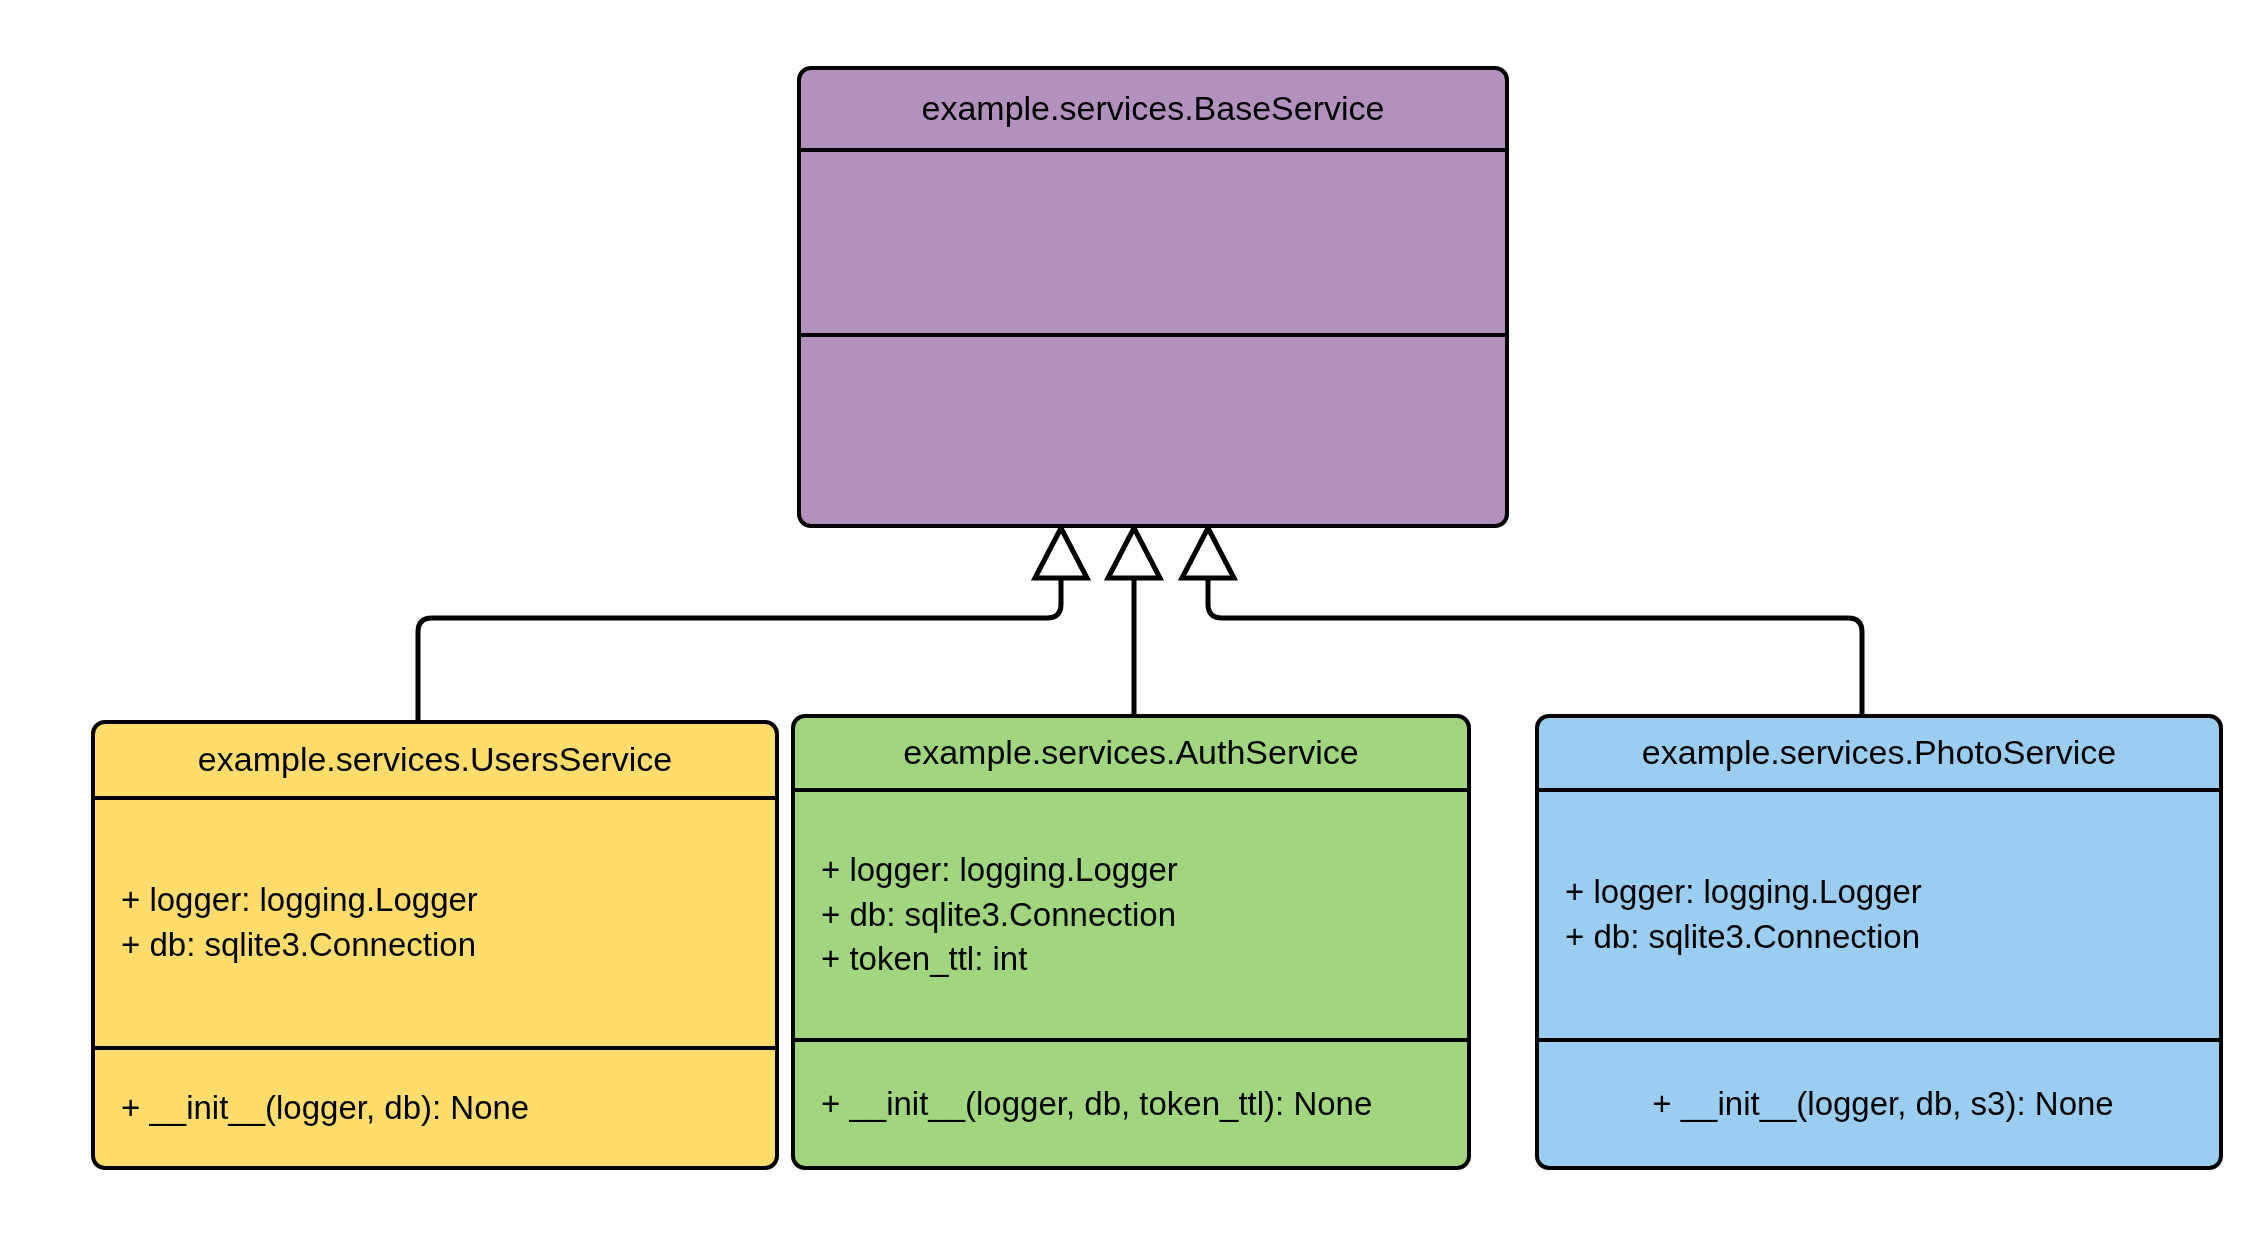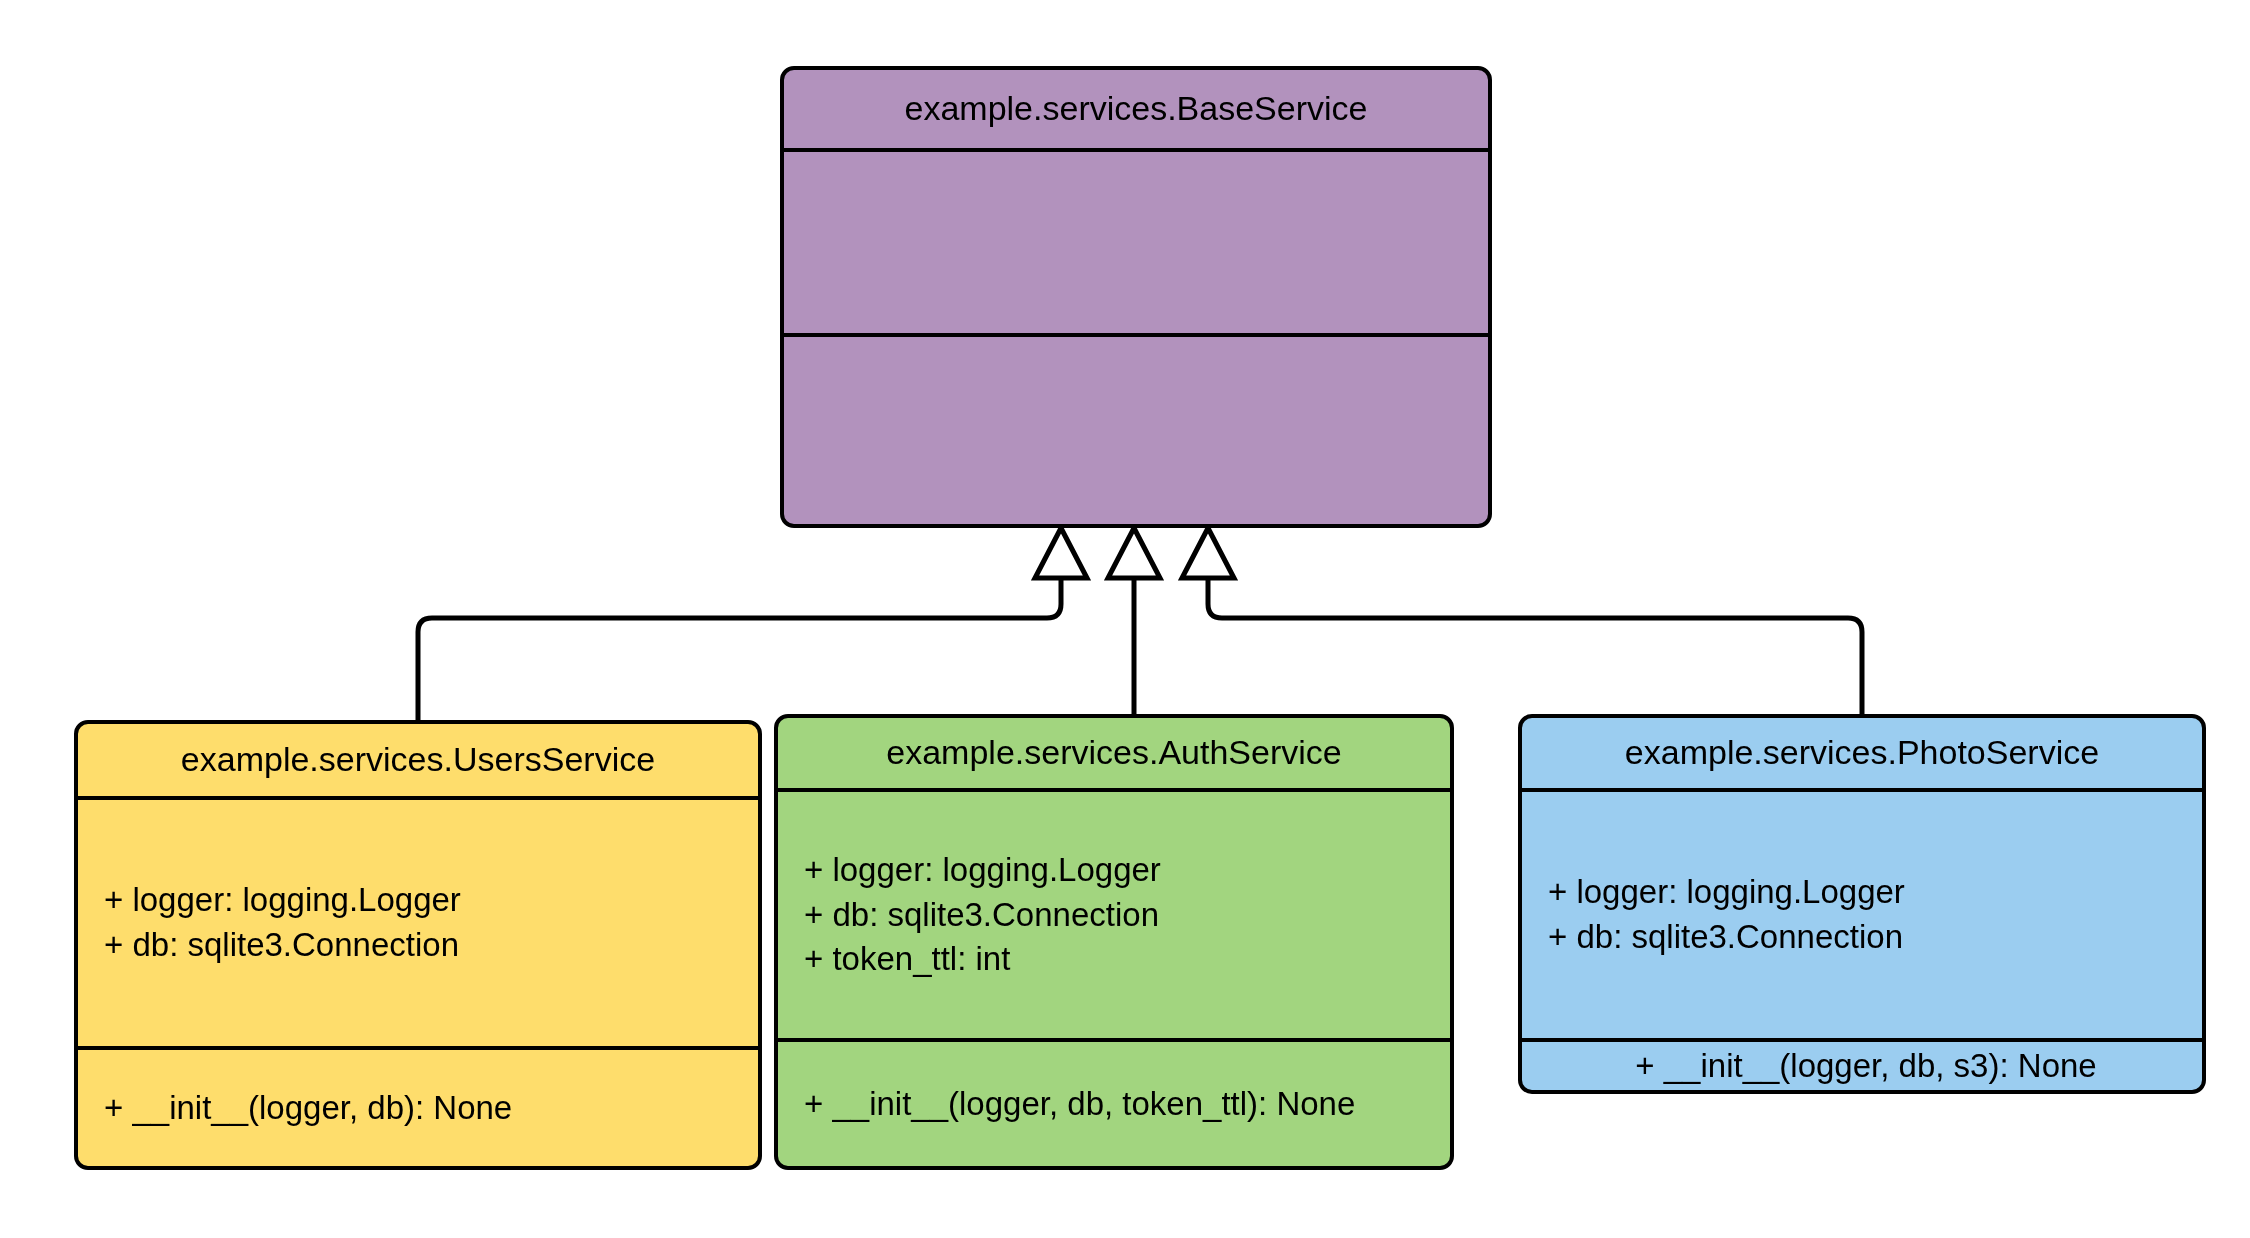--- a/index.html
+++ b/index.html
@@ -28,20 +28,21 @@
   }
   .uml-class {
     position: absolute;
     box-sizing: border-box;
     border: 4px solid #000000;
     border-radius: 14px;
     display: flex;
     flex-direction: column;
     overflow: hidden;
     z-index: 2;
+    margin-left: 17px;
   }
   .compartment {
     box-sizing: border-box;
     position: relative;
   }
   .compartment + .compartment {
     border-top: 4px solid #000000;
   }
   .cmp-title {
     display: flex;
@@ -103,21 +104,21 @@
     height: 456px;
   }
   #class-auth .cmp-title   { height: 70px; }
   #class-auth .cmp-attrs   { height: 250px; }
   #class-auth .cmp-methods { flex: 1 1 auto; }
 
   #class-photo {
     left: 1518px;
     top: 714px;
     width: 688px;
-    height: 380px;
+    height: 456px;
   }
   #class-photo .cmp-title   { height: 70px; }
   #class-photo .cmp-attrs   { height: 250px; }
   #class-photo .cmp-methods { flex: 1 1 auto; align-items: center; }
 </style>
 </head>
 <body>
 
 <div id="canvas">
 

